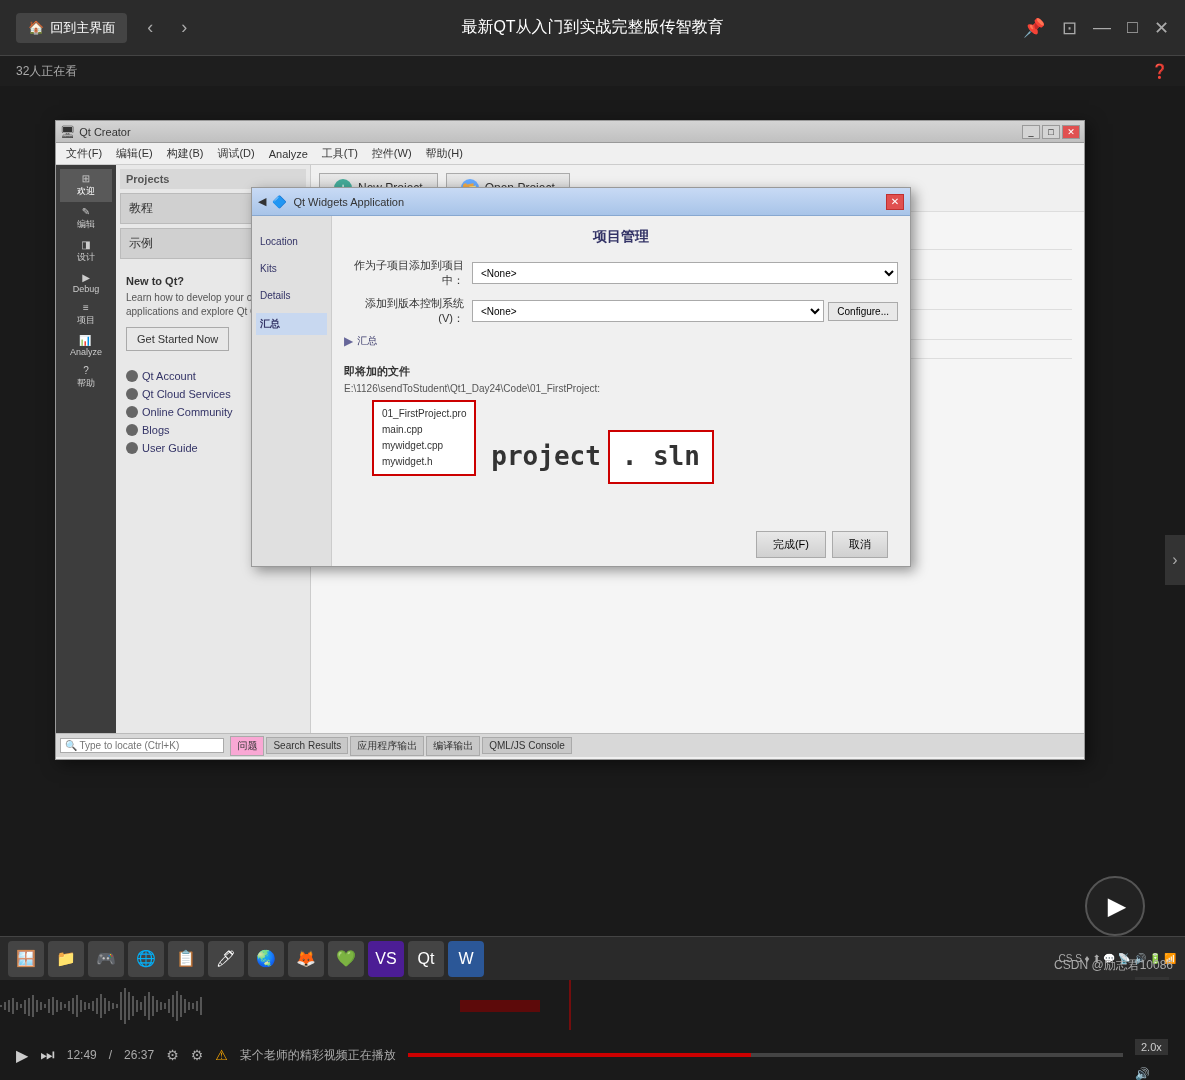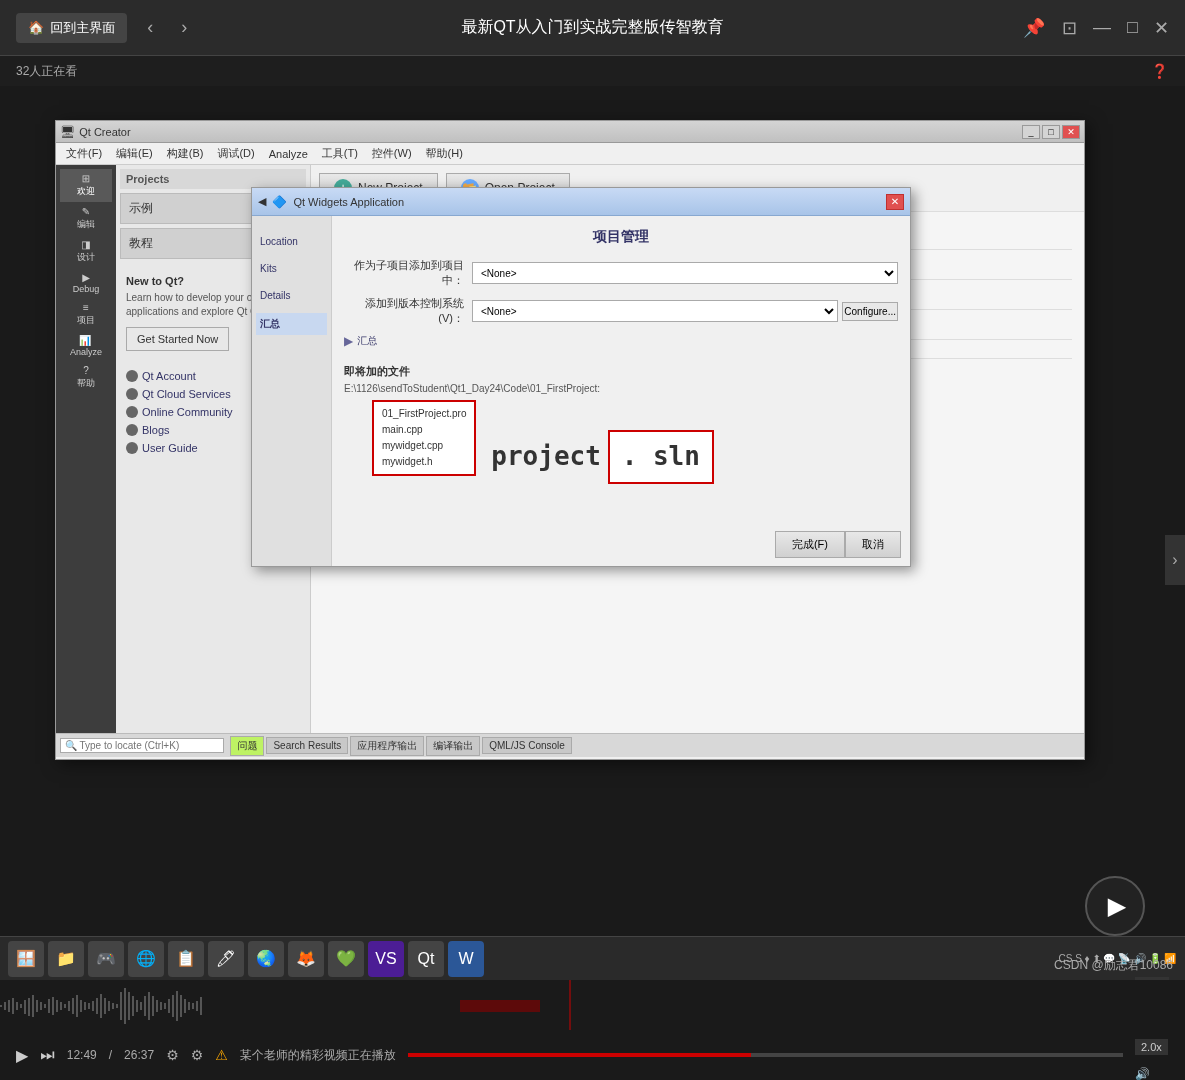--- a/index.html
+++ b/index.html
@@ -359,21 +359,21 @@
     }
     .dialog-select {
       flex: 1;
       height: 22px;
       font-size: 10px;
       background: white;
       border: 1px solid #aaa;
       padding: 0 4px;
     }
     .dialog-configure-btn {
-      padding: 3px 1px;
+      padding: 3px 8px;
       font-size: 10px;
       background: #e8e8e8;
       border: 1px solid #aaa;
       cursor: pointer;
       font-family: inherit;
     }
     .dialog-nav-link {
       display: flex;
       align-items: center;
       gap: 4px;
@@ -407,22 +407,23 @@
       font-size: 10px;
       color: #333;
       line-height: 1.6;
       padding-left: 28px;
     }
 
     
     .dialog-bottom {
       position: absolute;
       bottom: 8px;
-      right: 9px;
-      display: flex;
+      right: 22px;
+      display: flex;
+      gap: 6px;
     }
     .dialog-btn {
       padding: 5px 16px;
       font-size: 11px;
       background: linear-gradient(to bottom, #e8e8e8, #d0d0d0);
       border: 1px solid #aaa;
       cursor: pointer;
       font-family: inherit;
     }
 
@@ -438,21 +439,21 @@
       font-size: 10px;
       color: #333;
     }
     .status-tab {
       padding: 2px 6px;
       background: #c8c8c8;
       border: 1px solid #aaa;
       cursor: pointer;
       font-size: 10px;
     }
-    .status-tab.active { background: #bef264; }
+    .status-tab.active { background: #f9a8d4; }
     .status-search {
       display: flex;
       align-items: center;
       gap: 2px;
       background: white;
       border: 1px solid #aaa;
       padding: 1px 4px;
       margin-right: 4px;
     }
     .status-search input {
@@ -711,22 +712,22 @@
         <span style="font-size:9px;color:#ccc;">Analyze</span>
       </div>
       <div class="qt-left-btn">
         <span>?</span>
         <span style="font-size:9px;color:#ccc;">帮助</span>
       </div>
     </div>
 
     <div class="qt-projects-panel">
       <div class="projects-header">Projects</div>
+      <button class="projects-btn">教程</button>
       <button class="projects-btn">示例</button>
-      <button class="projects-btn">教程</button>
 
       <div class="new-to-qt">
         <div class="new-to-qt-title">New to Qt?</div>
         <div class="new-to-qt-desc">Learn how to develop your own applications and explore Qt Creator.</div>
         <button class="get-started-btn">Get Started Now</button>
       </div>
 
       <div class="qt-links">
         <div class="qt-link-item">
           <span class="qt-link-dot"></span>

